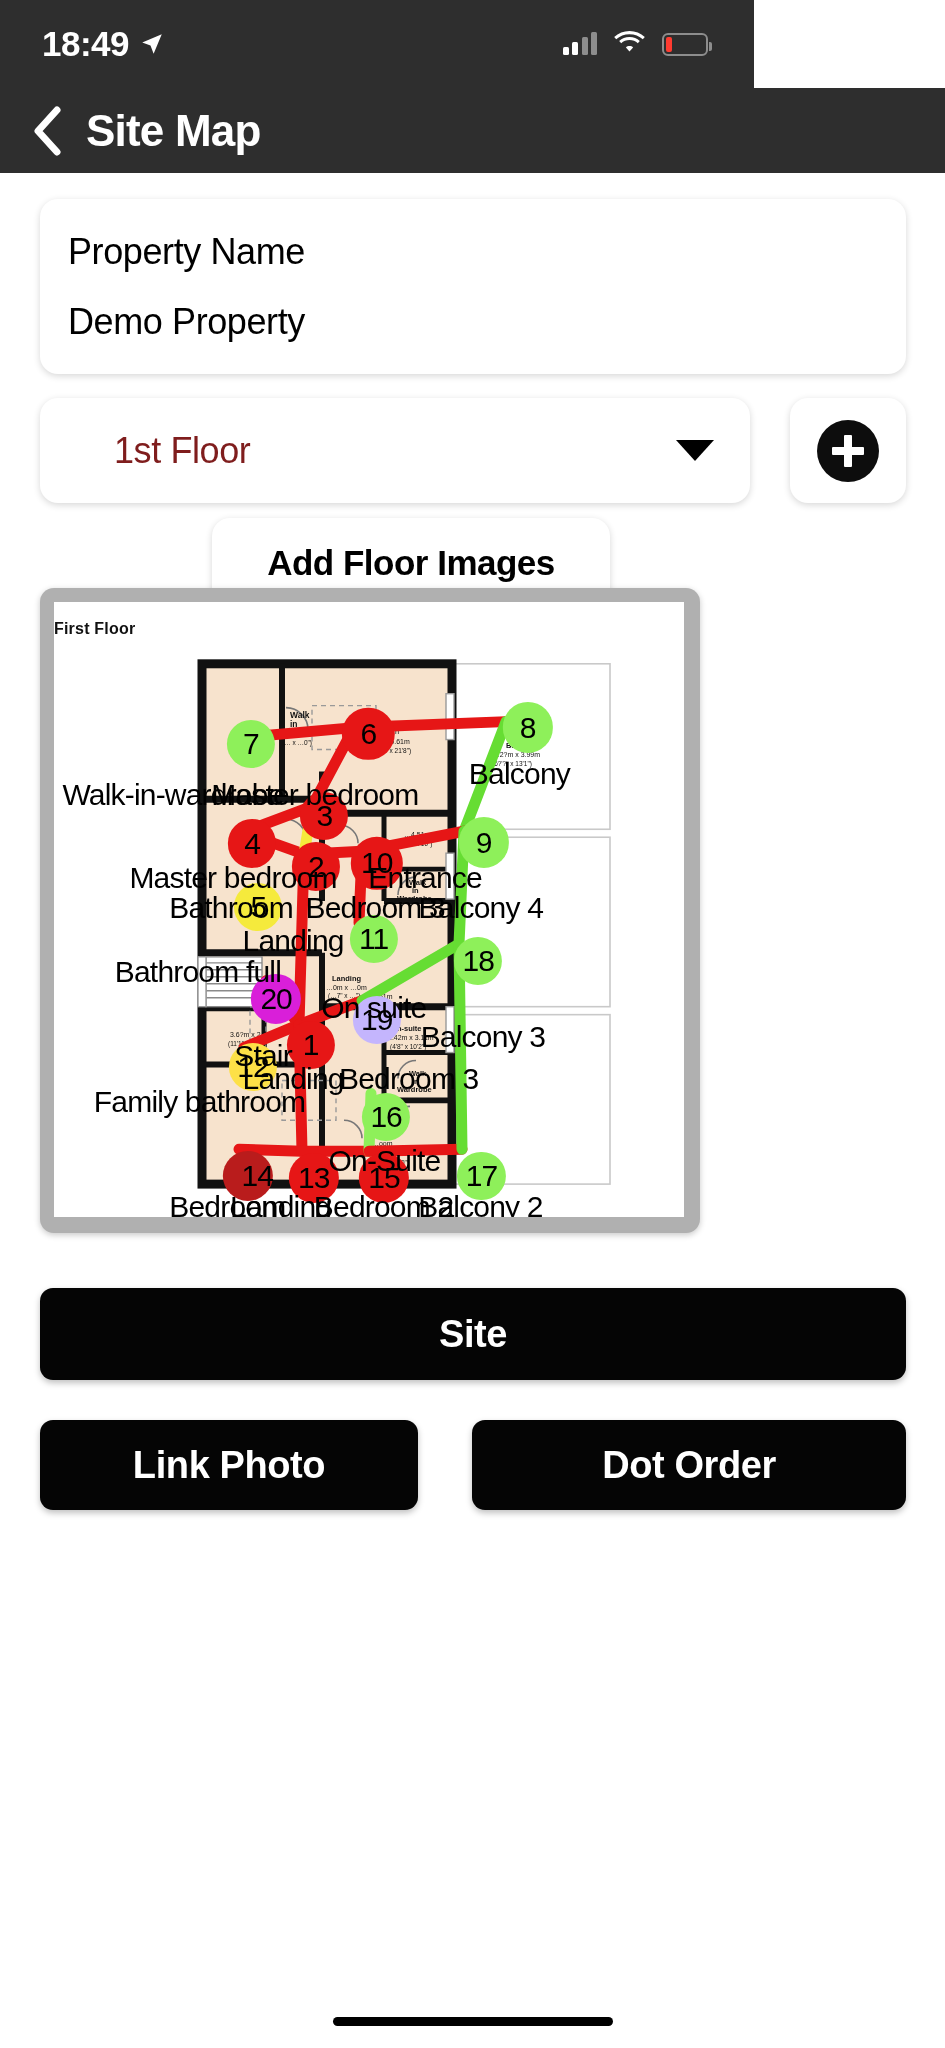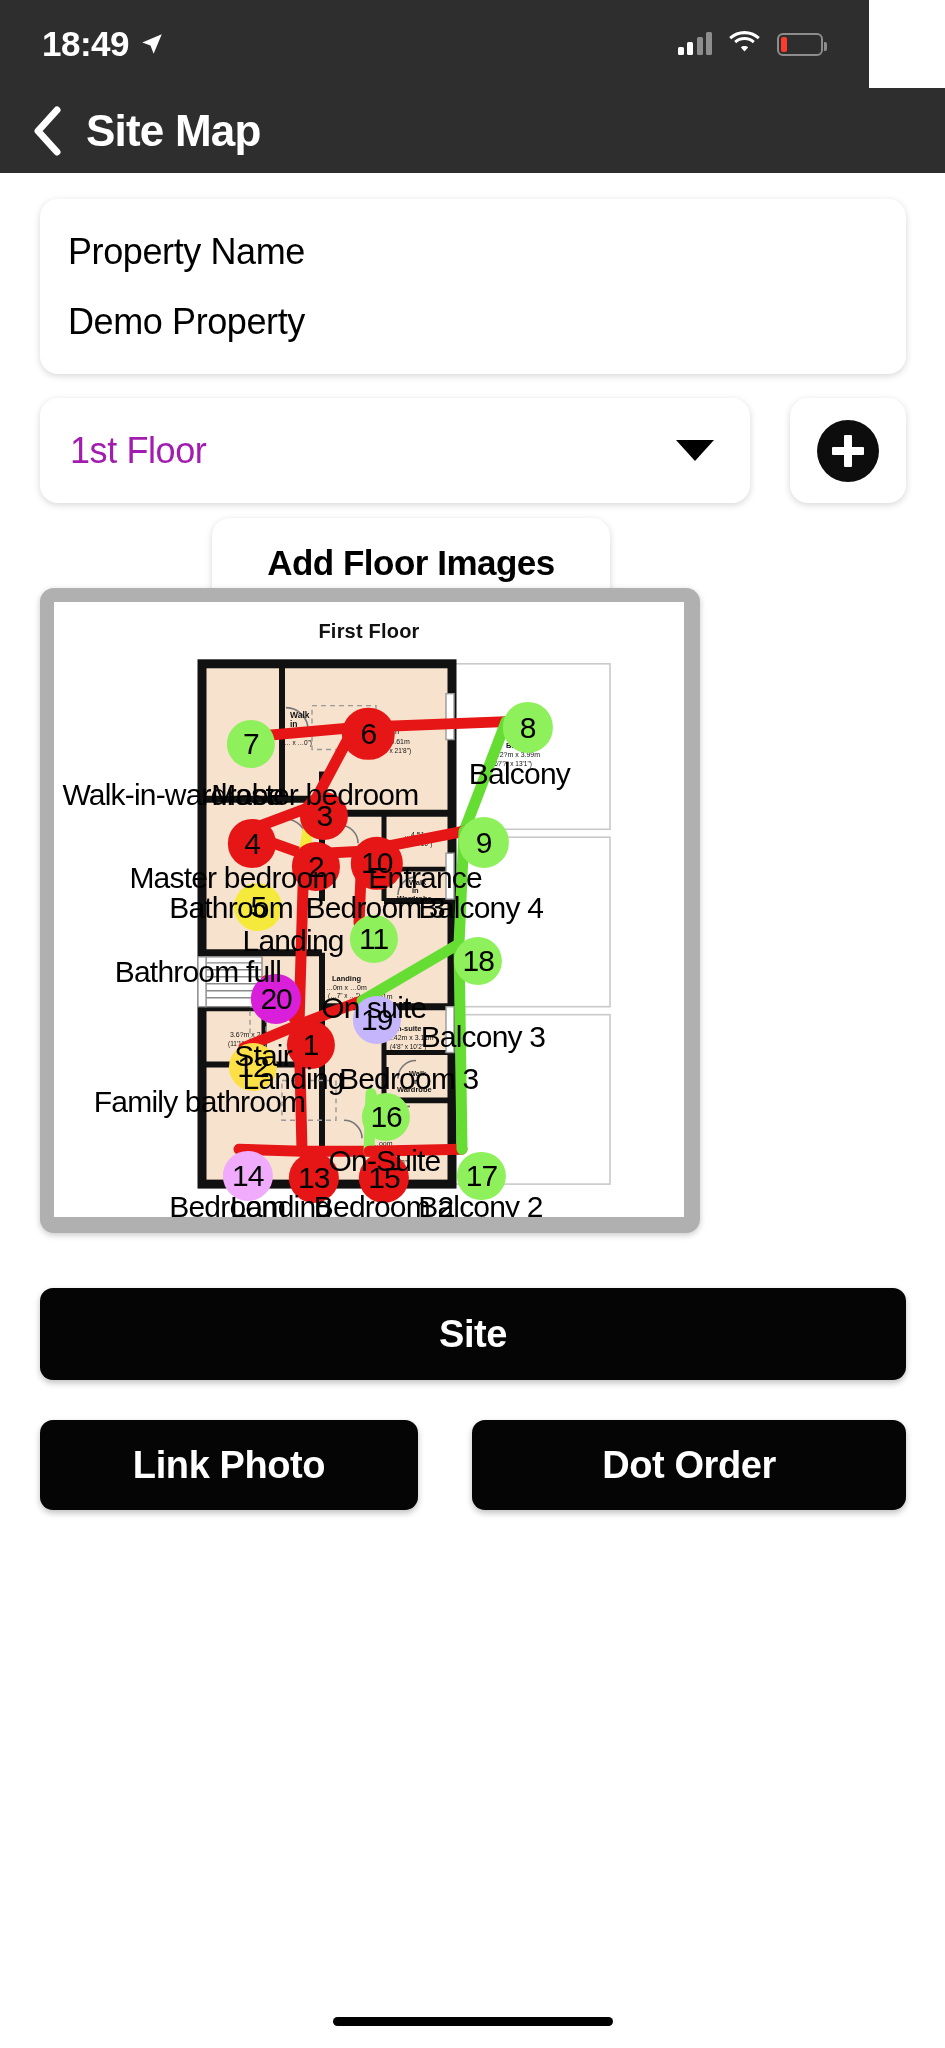--- a/index.html
+++ b/index.html
@@ -6,21 +6,21 @@
   html, body { width:945px; height:2048px; }
   body {
     font-family: "Liberation Sans", sans-serif;
     background:#ffffff;
     overflow:hidden;
     position:relative;
   }
 
   
   #statusbar{
-    position:absolute; left:0; top:0; width:869px; height:88px;
+    position:absolute; left:0; top:0; width:754px; height:88px;
     background:#2e2e2e; color:#fff;
     display:flex; align-items:center; justify-content:space-between;
     padding:0 46px 0 42px;
   }
   .sb-left{ display:flex; align-items:center; gap:10px; }
   .sb-time{ font-size:35px; font-weight:700; letter-spacing:-0.5px; }
   .sb-right{ display:flex; align-items:center; gap:17px; }
 
   .loc-arrow{ display:block; }
   .sig-bars{ display:flex; align-items:flex-end; gap:3.5px; height:22px; }
@@ -59,21 +59,21 @@
     padding:32px 28px 0 28px;
   }
   #property-card .lbl{ font-size:36px; color:#000; font-weight:400; letter-spacing:-0.4px; }
   #property-card .val{ font-size:36px; color:#000; font-weight:400; margin-top:28px; letter-spacing:-0.4px; }
 
   #floor-select{
     position:absolute; left:40px; top:225px; width:710px; height:105px;
     display:flex; align-items:center; justify-content:space-between;
     padding:0 36px 0 30px; cursor:pointer;
   }
-  #floor-select .sel-val{ font-size:36px; color:#a21caf; letter-spacing:-0.4px; }
+  #floor-select .sel-val{ font-size:36px; color:#7f1d1d; letter-spacing:-0.4px;margin-left:44px; }
   .caret{ width:0; height:0; border-left:19px solid transparent;
           border-right:19px solid transparent; border-top:21px solid #000; }
 
   #add-floor-btn{
     position:absolute; left:790px; top:225px; width:116px; height:105px;
     display:flex; align-items:center; justify-content:center; cursor:pointer;
   }
   .plus-circle{
     width:62px; height:62px; border-radius:50%; background:#0d0d0d;
     position:relative;
@@ -94,22 +94,22 @@
   #plan-frame{
     position:absolute; left:40px; top:415px; width:660px; height:645px;
     background:#b0b0b0; border-radius:14px; padding:14px 16px 16px 14px;
     box-shadow:0 2px 6px rgba(0,0,0,0.22);
   }
   #plan-canvas{
     position:relative; width:100%; height:100%;
     background:#ffffff; overflow:hidden;
   }
   #plan-title{
-    position:absolute; left:0; right:0; top:18px; text-align:center;
-    font-size:20px; font-weight:700; color:#111; letter-spacing:0.2px;
+    position:absolute; left:0; right:0; top:18px; 
+    font-size:16px; font-weight:700; color:#111; letter-spacing:0.2px;
   }
 
   
   #plan-svg{ position:absolute; left:0; top:0; width:100%; height:100%; }
 
   
   .ovl-label{
     position:absolute; font-size:30px; color:#000; white-space:nowrap;
     letter-spacing:-0.8px; font-weight:400; pointer-events:none;
   }
@@ -357,21 +357,21 @@
           </div>
           <div class="dot" style="left: 319.524px; top: 336.613px; width: 48.1905px; height: 48.0875px; background: rgb(142, 240, 90);">
             <span>11</span>
           </div>
           <div class="dot" style="left: 199.048px; top: 465px; width: 48.1905px; height: 48.0875px; background: #fde047;">
             <span>12</span>
           </div>
           <div class="dot" style="left: 259.81px; top: 576.005px; width: 50.2857px; height: 50.1783px; background: rgb(230, 22, 22);">
             <span>13</span>
           </div>
-          <div class="dot" style="left: 193.81px; top: 573.914px; width: 50.2857px; height: 50.1783px; background: #f0abfc;">
+          <div class="dot" style="left: 193.81px; top: 573.914px; width: 50.2857px; height: 50.1783px; background: #b91c1c; justify-content: flex-end;">
             <span>14</span>
           </div>
           <div class="dot" style="left: 330px; top: 576.005px; width: 50.2857px; height: 50.1783px; background: rgb(230, 22, 22);">
             <span>15</span>
           </div>
           <div class="dot" style="left: 332.095px; top: 515.373px; width: 48.1905px; height: 48.0875px; background: rgb(142, 240, 90);">
             <span>16</span>
           </div>
           <div class="dot" style="left: 427.429px; top: 573.914px; width: 48.1905px; height: 48.0875px; background: rgb(142, 240, 90);">
             <span>17</span>

